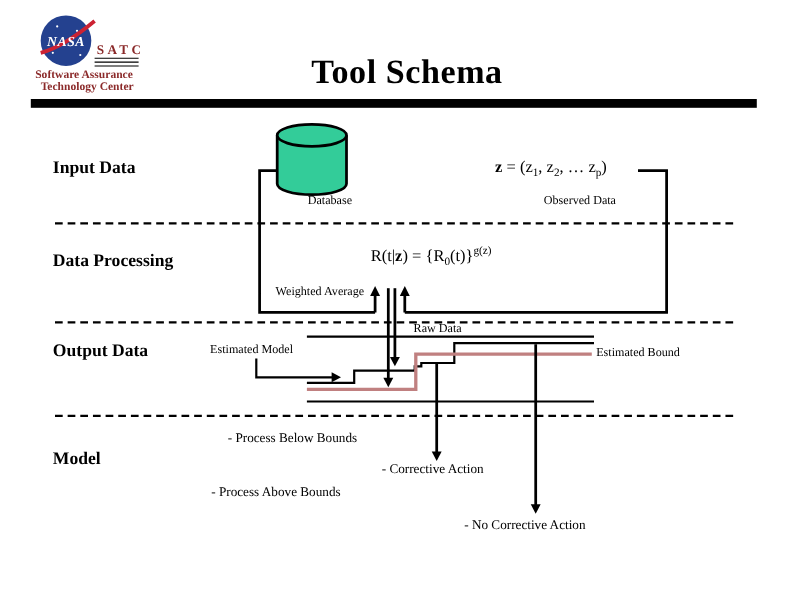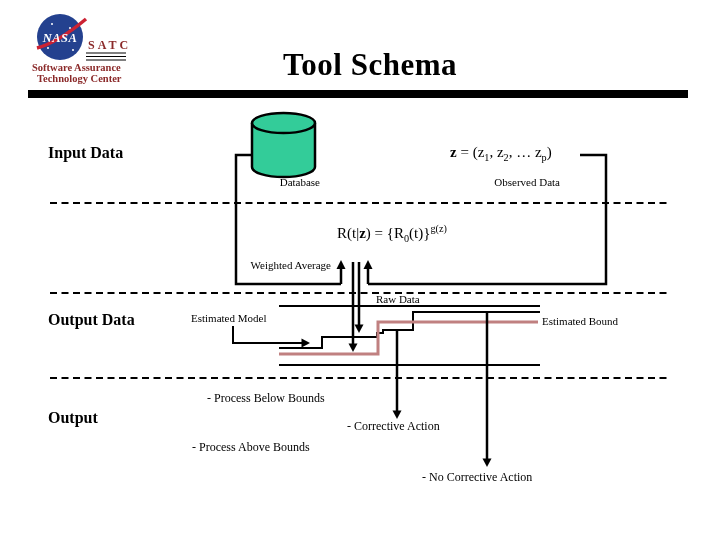--- a/index.html
+++ b/index.html
@@ -85,36 +85,37 @@
   </svg>
 
   <div class="abs sec" style="left:48px;top:144px;">Input Data</div>
 
   <div class="abs small ctr" style="left:248px;top:176px;width:72px;">Database</div>
 
   <div class="abs formula" style="left:450px;top:144px;"><b>z</b><span> = (z</span><sub>1</sub><span>, z</span><sub>2</sub><span>, … z</span><sub>p</sub><span>)</span></div>
 
   <div class="abs small ctr" style="left:480px;top:176px;width:80px;">Observed Data</div>
 
+  <div class="abs sec" style="left:48px;top:229px;">Data Processing</div>
 
   <div class="abs formula" style="left:337px;top:225px;"><span>R(t|</span><b>z</b><span>) = {R</span><sub>0</sub><span>(t)}</span><sup>g(z)</sup></div>
 
   <div class="abs small rt" style="left:235px;top:259px;width:96px;">Weighted Average</div>
 
   <div class="abs small" style="left:376px;top:261px;margin-top:32px;">Raw Data</div>
 
   <div class="abs sec" style="left:48px;top:311px;">Output Data</div>
 
   <div class="abs small" style="left:191px;top:312px;">Estimated Model</div>
 
   <div class="abs small" style="left:542px;top:315px;">Estimated Bound</div>
 
   <div class="abs act" style="left:207px;top:391px;">- Process Below Bounds</div>
 
-  <div class="abs sec" style="left:48px;top:409px;">Output</div>
+  <div class="abs sec" style="left:48px;top:409px;">Model</div>
 
   <div class="abs act" style="left:347px;top:419px;">- Corrective Action</div>
 
   <div class="abs act" style="left:192px;top:440px;">- Process Above Bounds</div>
 
   <div class="abs act" style="left:422px;top:470px;">- No Corrective Action</div>
 
 
 </div>
 

